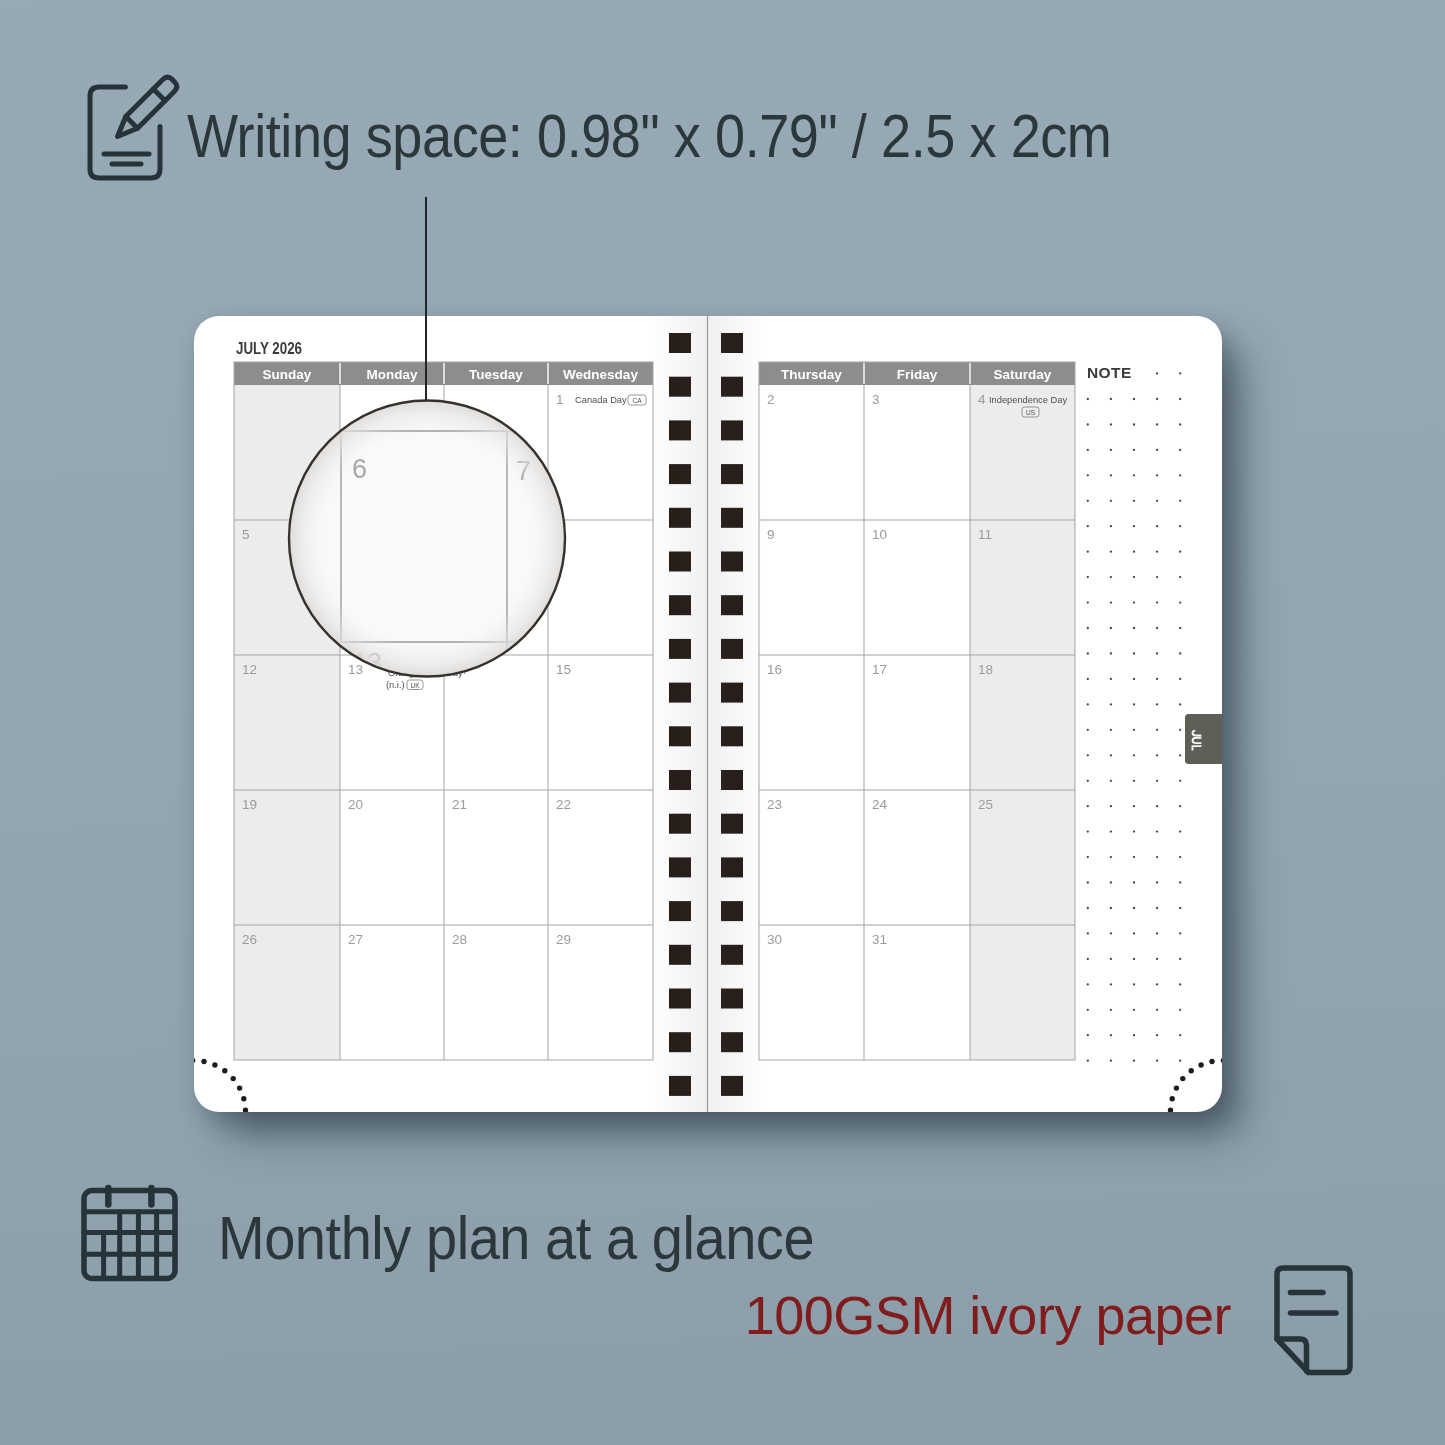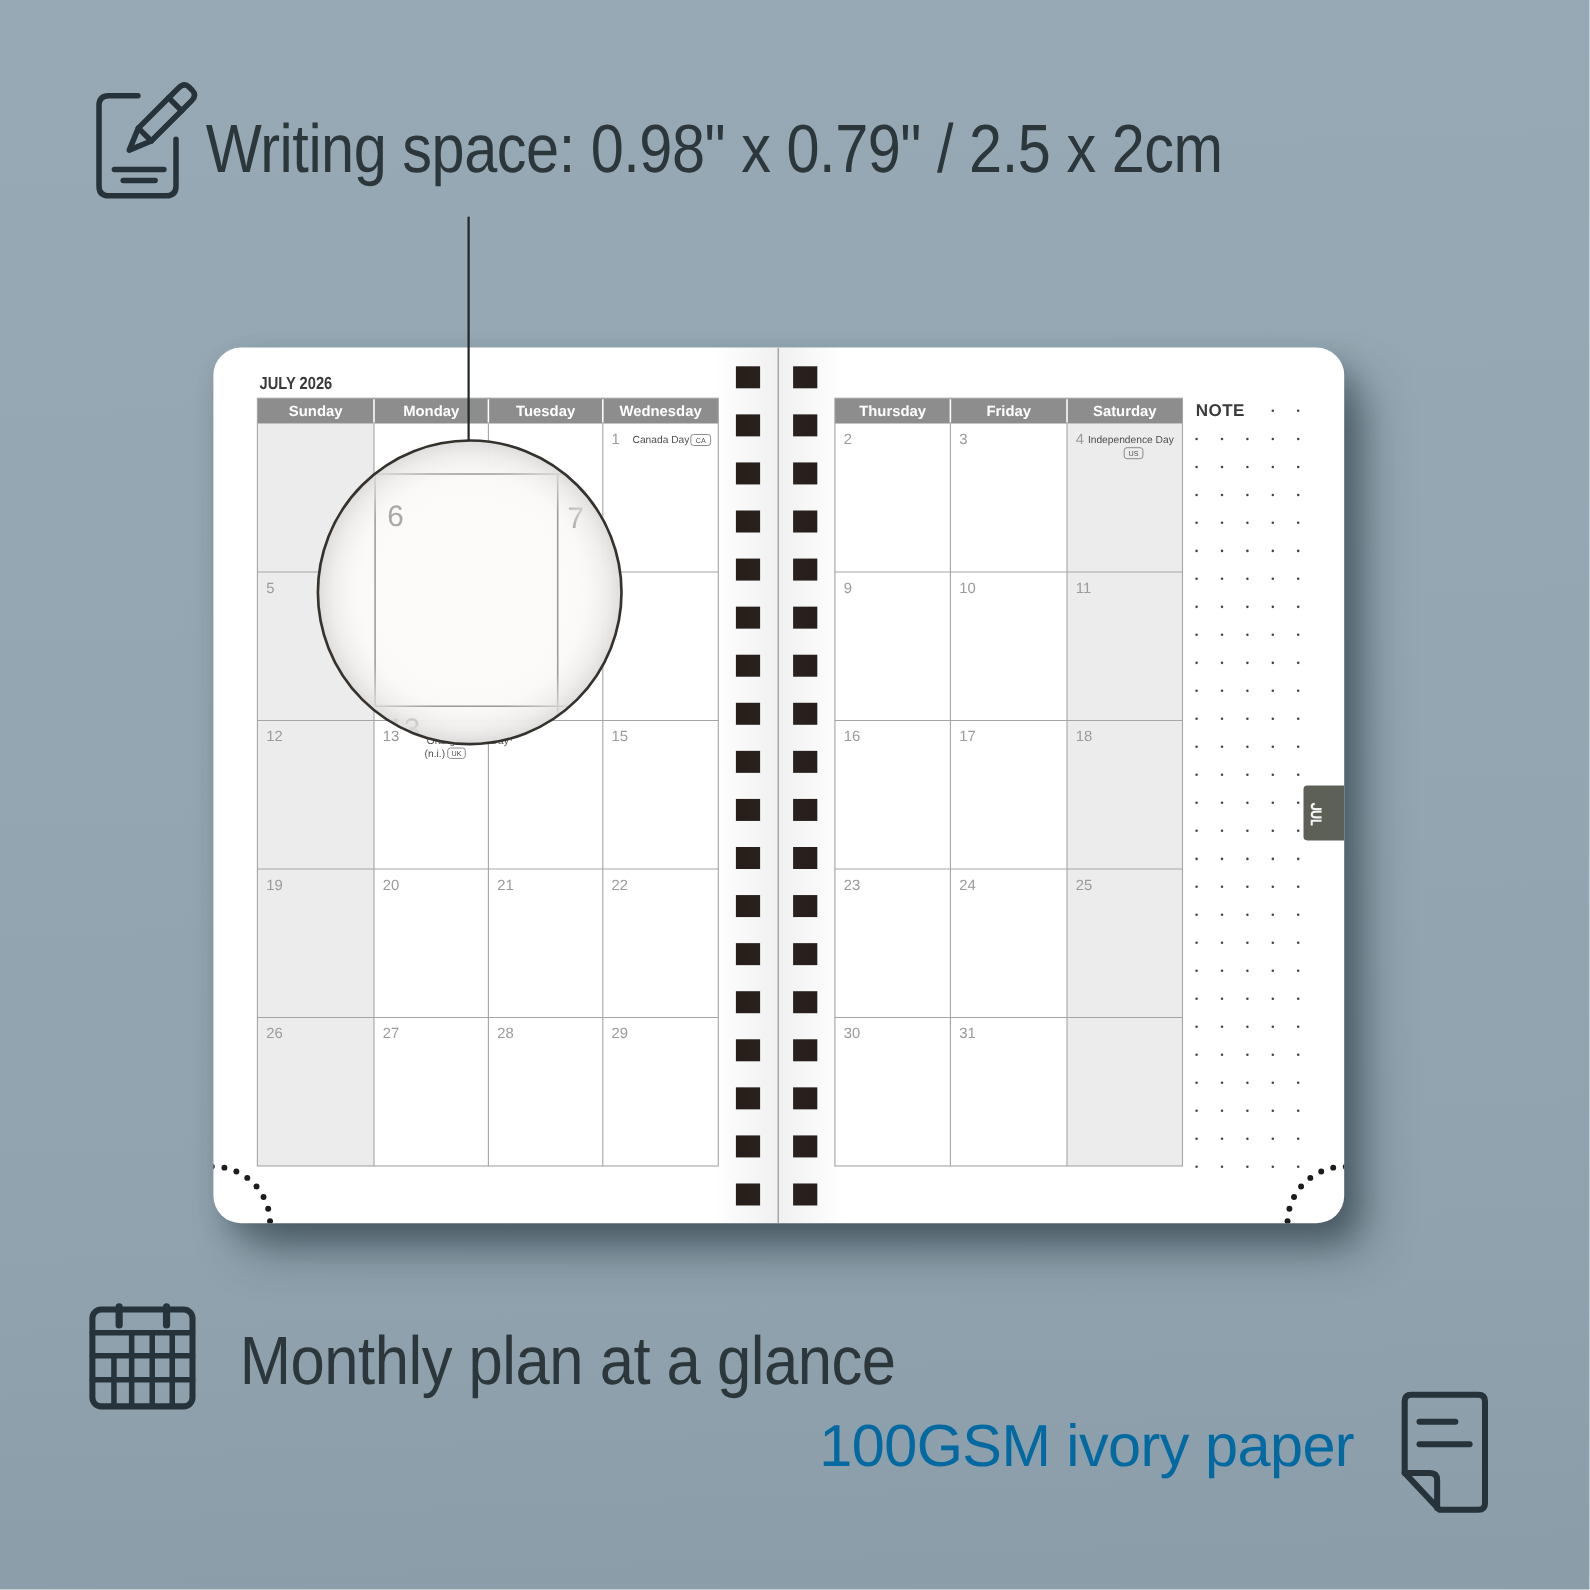--- a/index.html
+++ b/index.html
@@ -433,21 +433,21 @@
       <line x1="43.6" y1="67.5" x2="43.6" y2="113.5"></line>
       <line x1="59.7" y1="46.7" x2="59.7" y2="113.5"></line>
       <line x1="78.4" y1="46.7" x2="78.4" y2="113.5"></line>
       <line x1="96.6" y1="46.7" x2="96.6" y2="113.5"></line>
     </g>
   </g>
 </svg>
 
 <div class="abs" style="left:218px; top:1202px; font-size:62px; color:#2c373c; letter-spacing:-0.5px; white-space:nowrap; transform:scaleX(0.903); transform-origin:0 0;">Monthly plan at a glance</div>
 
-<div class="abs" style="right:214px; top:1284px; font-size:54px; color:#0369a1; letter-spacing:-0.5px; white-space:nowrap;">100GSM ivory paper</div>
+<div class="abs" style="right:214px; top:1284px; font-size:54px; color:#7f1d1d; letter-spacing:-0.5px; white-space:nowrap;">100GSM ivory paper</div>
 
 <svg class="abs" style="left:1260px; top:1255px;" width="120" height="140" viewBox="0 0 120 140">
   <g fill="none" stroke="#26333a" stroke-width="5.5" stroke-linecap="round" stroke-linejoin="round">
     <path d="M 17 84 L 17 19 Q 17 13 23 13 L 84 13 Q 90 13 90 19 L 90 111.5 Q 90 117.5 84 117.5 L 48.5 117.5 Z"></path>
     <path d="M 17 84 L 40 84 Q 46.5 84 46.5 90.5 L 46.5 116"></path>
     <line x1="30.5" y1="37.5" x2="63" y2="37.5"></line>
     <line x1="30.5" y1="58" x2="76" y2="58"></line>
   </g>
 </svg>
 

